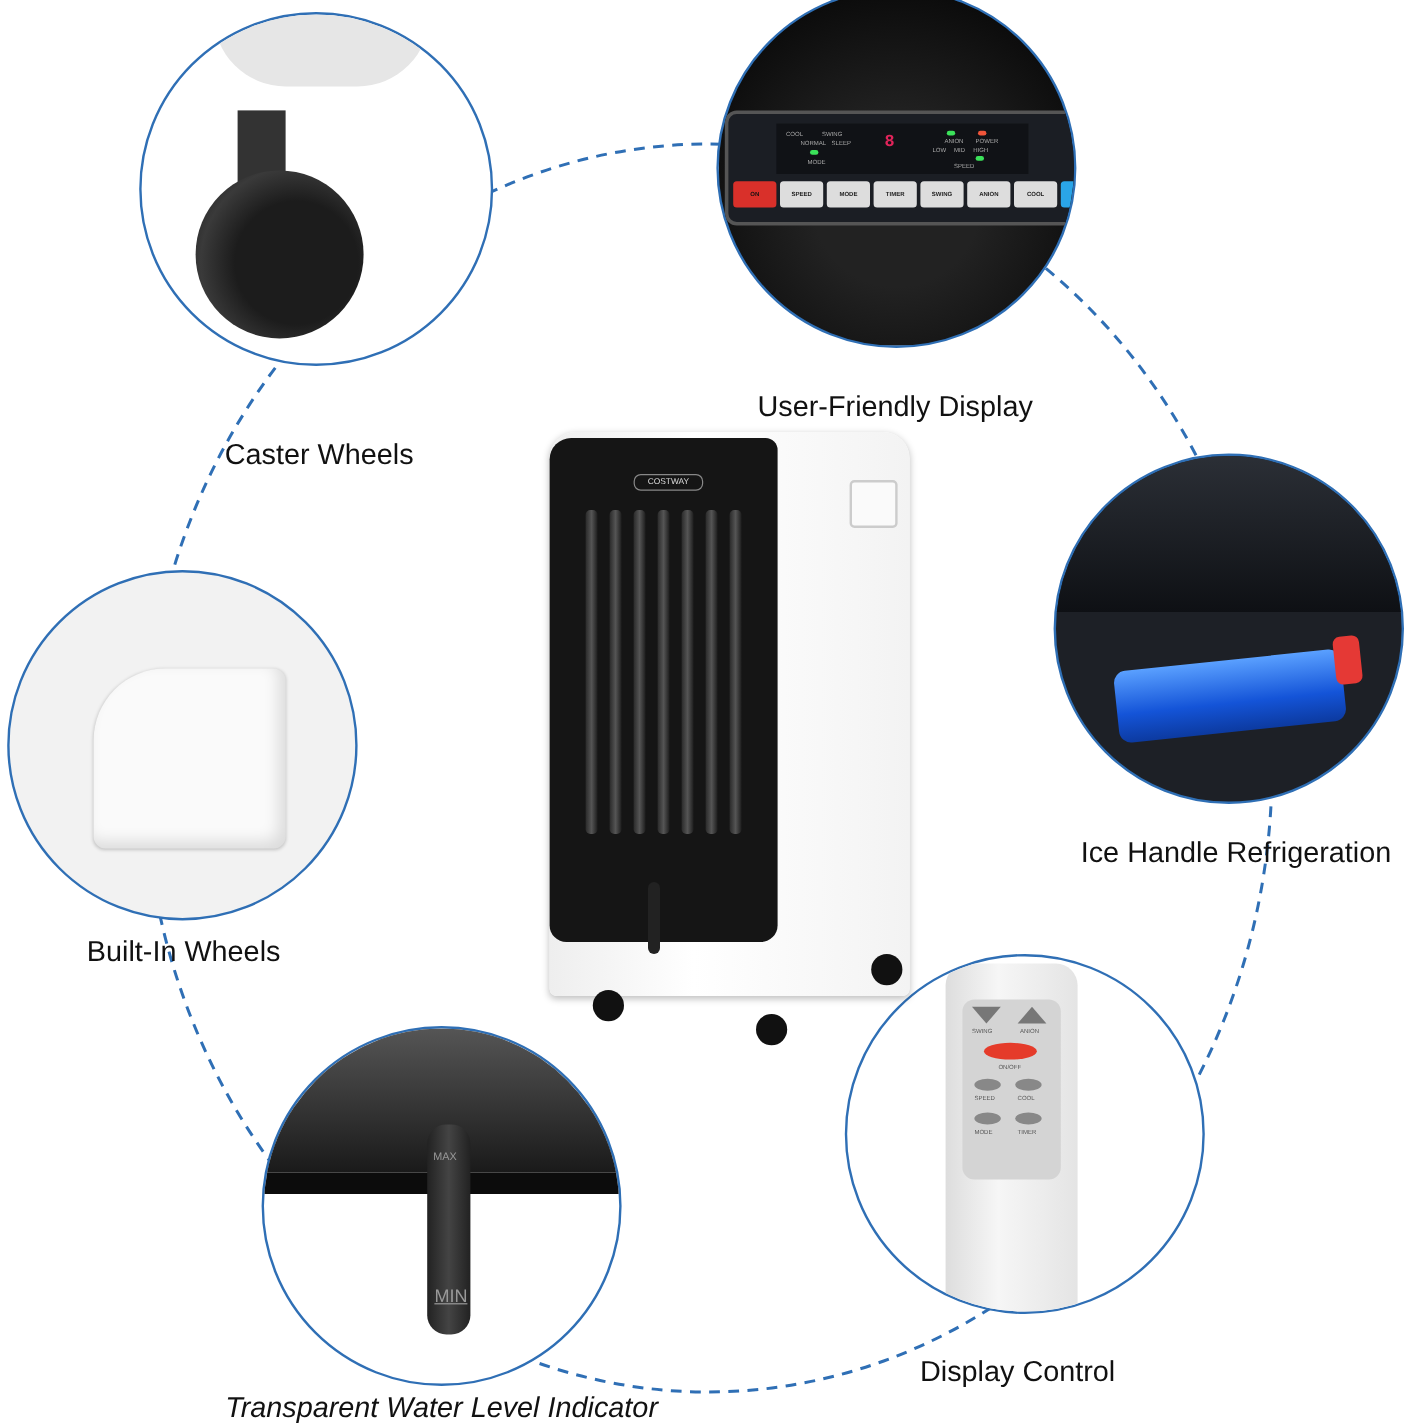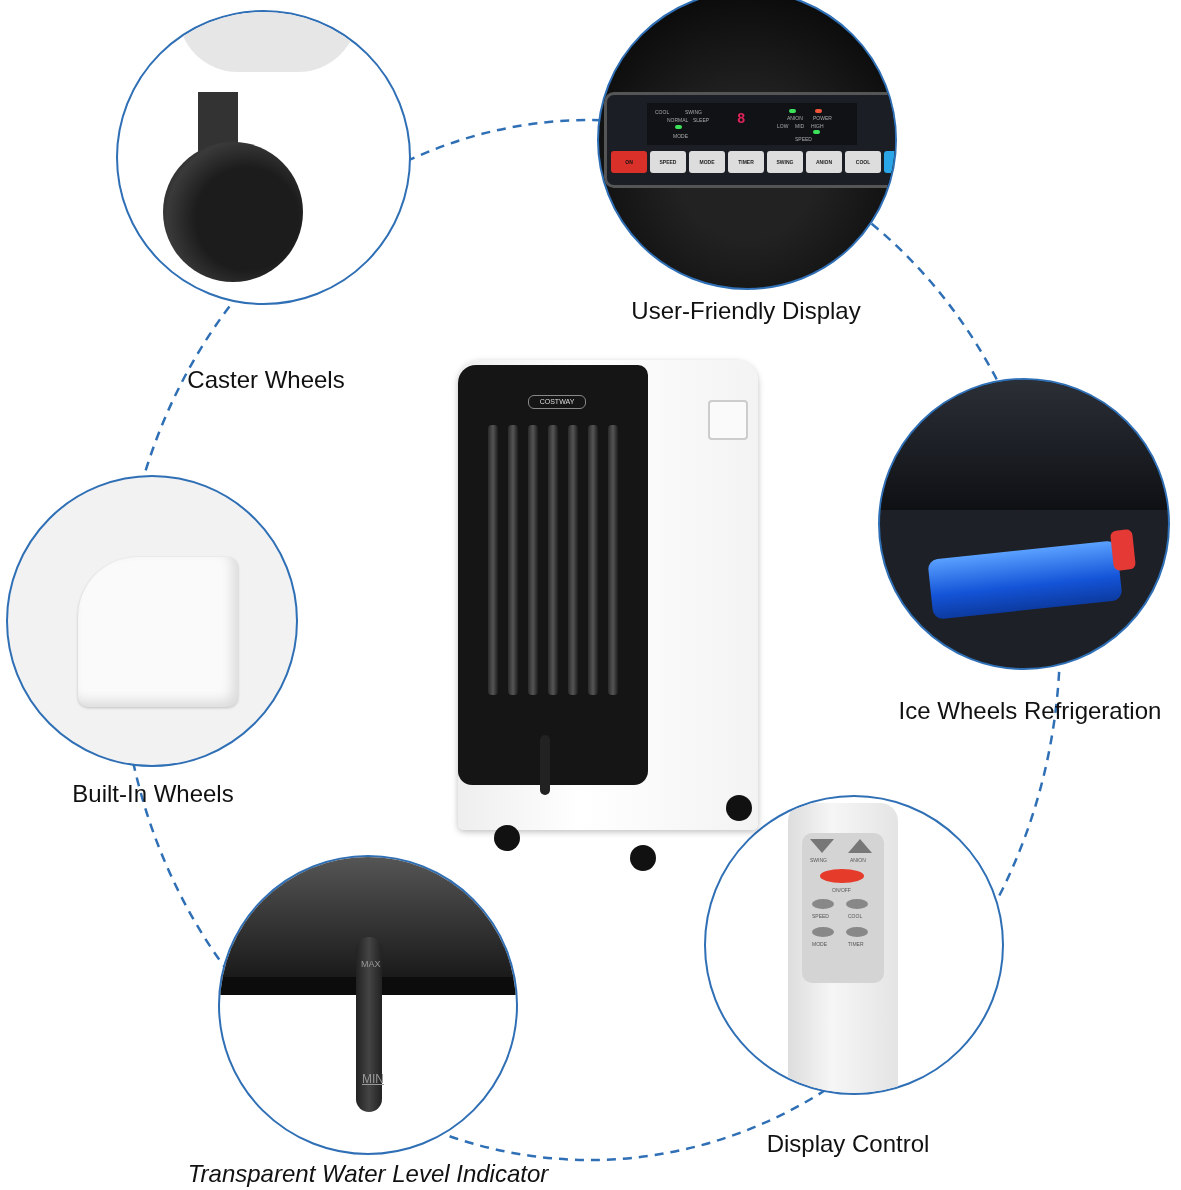--- a/index.html
+++ b/index.html
@@ -69,28 +69,28 @@
       <div class="pbtn">SPEED</div>
       <div class="pbtn">MODE</div>
       <div class="pbtn">TIMER</div>
       <div class="pbtn">SWING</div>
       <div class="pbtn">ANION</div>
       <div class="pbtn">COOL</div>
       <div class="pbtn" style="background:#2aa5e8;color:#fff;">OFF</div>
     </div>
   </div>
 </div>
-<div class="label" style="left:746px;top:297px;">User-Friendly Display</div>
+<div class="label" style="left:746px;top:326px;">User-Friendly Display</div>
 
 <div class="circle" style="left:878px;top:378px;width:292px;height:292px;background:#1d2026;">
   <div style="position:absolute;left:0;top:0;width:292px;height:130px;background:linear-gradient(#2b2f36,#0e1014);"></div>
   <div style="position:absolute;left:50px;top:170px;width:190px;height:60px;background:linear-gradient(#5aa0ff,#1454d8 60%,#0c3aa0);border-radius:10px;transform:rotate(-6deg);"></div>
   <div style="position:absolute;left:232px;top:150px;width:22px;height:40px;background:#e53935;border-radius:6px;transform:rotate(-6deg);"></div>
 </div>
-<div class="label" style="left:1030px;top:697px;">Ice Wheels Refrigeration</div>
+<div class="label" style="left:1030px;top:697px;">Ice Handle Refrigeration</div>
 
 <div class="circle" style="left:6px;top:475px;width:292px;height:292px;background:#f2f2f2;">
   <div style="position:absolute;left:70px;top:80px;width:160px;height:150px;background:#fafafa;border-radius:60px 10px 10px 10px;box-shadow:inset -6px -6px 12px rgba(0,0,0,.12),0 1px 3px rgba(0,0,0,.2);"></div>
 </div>
 <div class="label" style="left:153px;top:780px;">Built-In Wheels</div>
 
 <div class="circle" style="left:704px;top:795px;width:300px;height:300px;background:#fff;">
   <div class="remote">
     <div class="rpad">
       <div style="position:absolute;left:8px;top:6px;width:0;height:0;border-left:12px solid transparent;border-right:12px solid transparent;border-top:14px solid #777;"></div>
@@ -108,23 +108,23 @@
       <span class="rl" style="left:10px;top:108px;">MODE</span>
       <span class="rl" style="left:46px;top:108px;">TIMER</span>
     </div>
   </div>
 </div>
 <div class="label" style="left:848px;top:1130px;">Display Control</div>
 
 <div class="circle" style="left:218px;top:855px;width:300px;height:300px;background:#fff;">
   <div style="position:absolute;left:0;top:0;width:300px;height:120px;background:linear-gradient(#555,#1a1a1a);"></div>
   <div style="position:absolute;left:0;top:120px;width:300px;height:18px;background:#0c0c0c;"></div>
-  <div style="position:absolute;left:136px;top:80px;width:26px;height:175px;background:linear-gradient(90deg,#222,#444,#222);border-radius:16px;">
+  <div style="position:absolute;left:136px;top:80px;width:36px;height:175px;background:linear-gradient(90deg,#222,#444,#222);border-radius:16px;">
     <span style="position:absolute;top:22px;left:5px;font-size:9px;color:#999;">MAX</span>
-    <span style="position:absolute;top:135px;left:6px;font-size:12px;color:#999;text-decoration:underline;">MIN</span>
+    <span style="position:absolute;top:135px;left:6px;font-size:15px;color:#999;text-decoration:underline;">MIN</span>
   </div>
 </div>
 <div class="label" style="left:368px;top:1160px;font-style:italic;">Transparent Water Level Indicator</div>
 
 <div class="cooler">
   <div class="body-white"></div>
   <div class="side-handle"></div>
   <div class="front-black">
     <div class="brand">COSTWAY</div>
     <div class="louver" style="left:30px;"></div>

